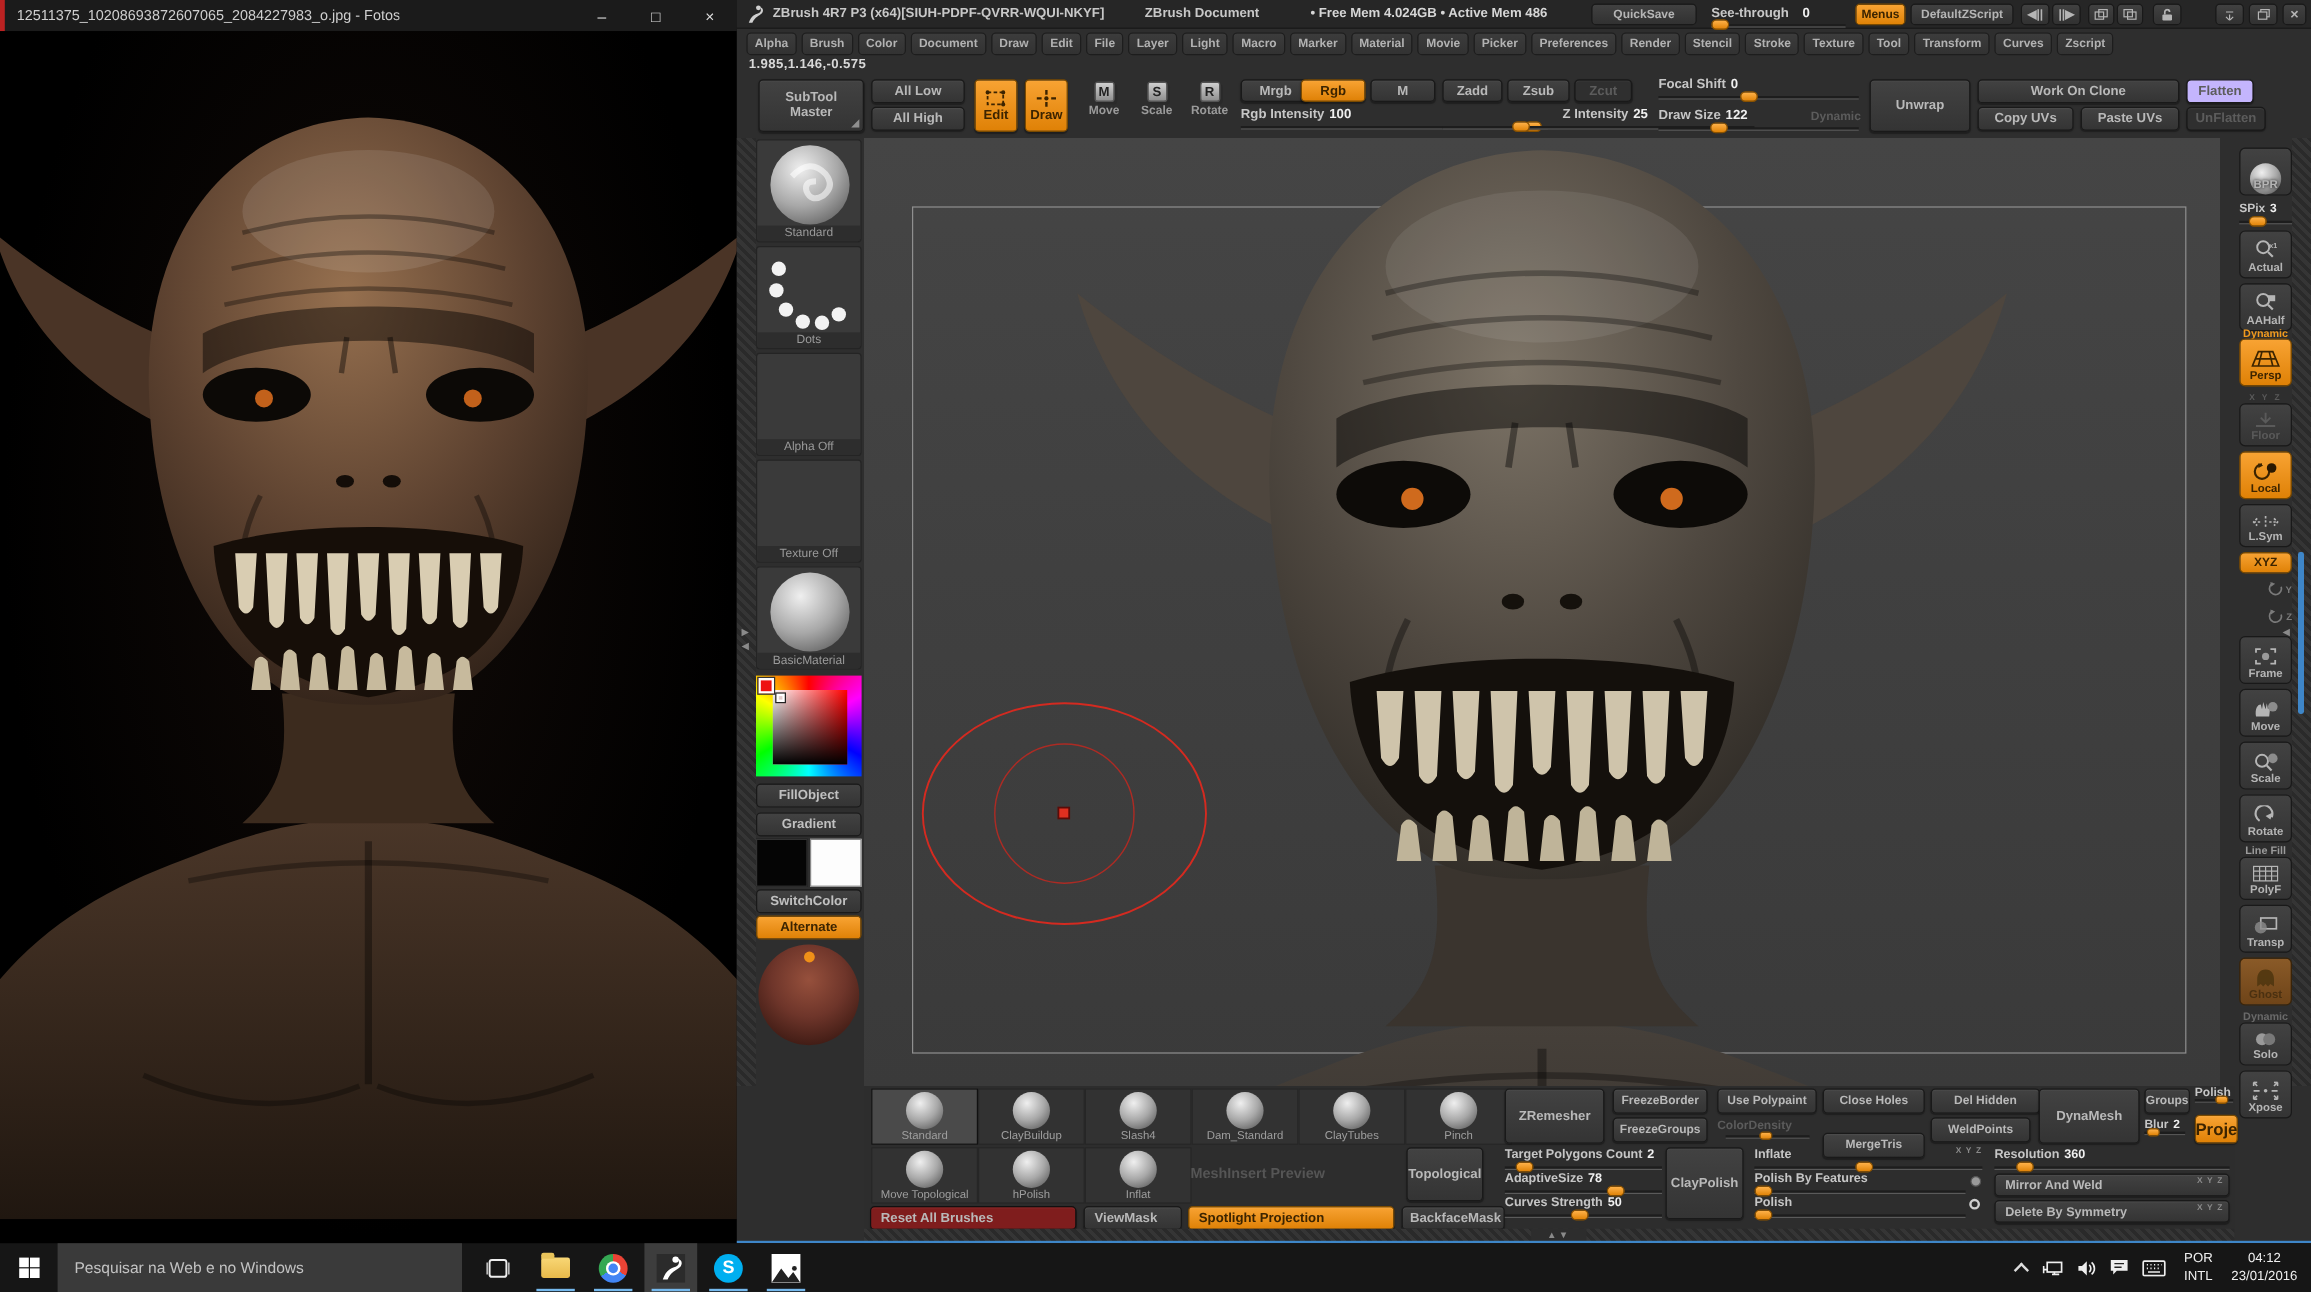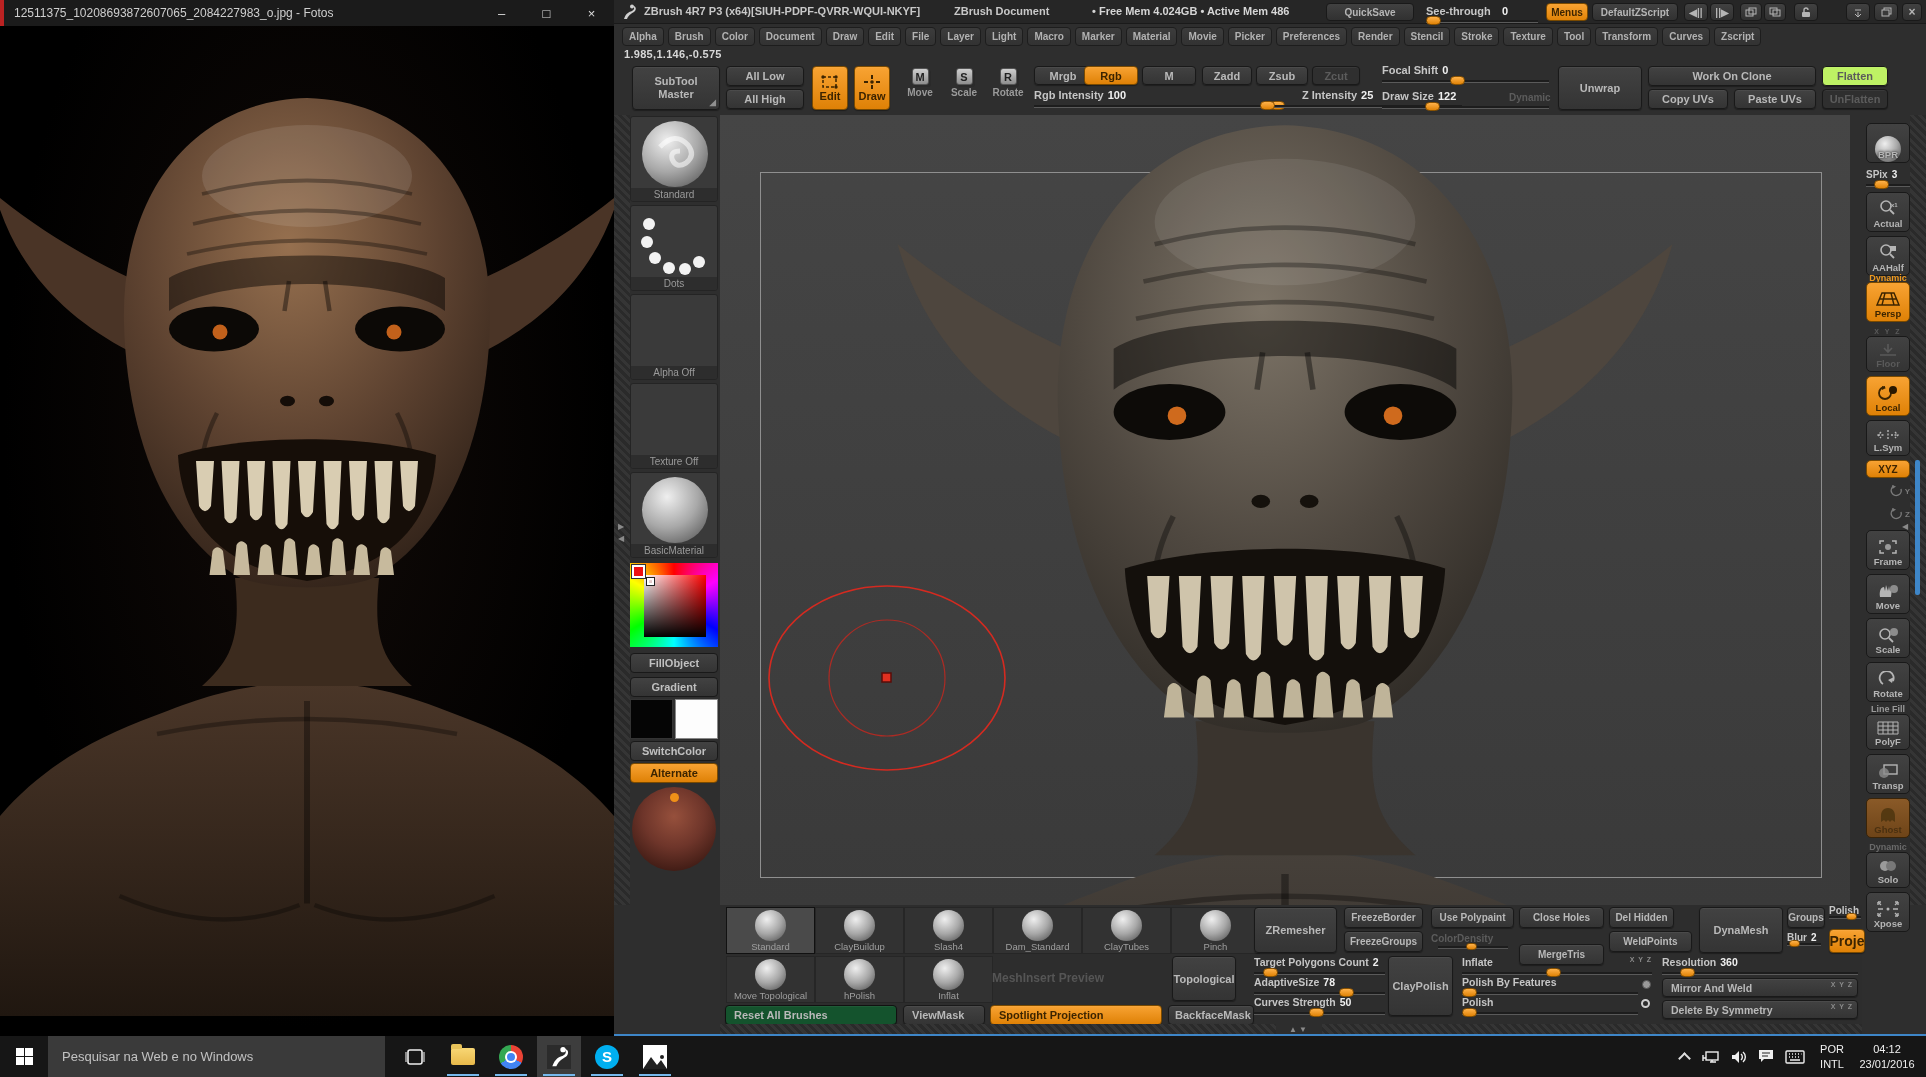--- a/index.html
+++ b/index.html
@@ -304,21 +304,21 @@
     </div>
     <div class="sl" style="left:768px;top:28px;width:167px">
       <div class="lab"><span>Draw Size</span><b>122</b></div>
       <div class="track">
           <span class="h" style="left:30%"></span>
         </div>
     </div>
     <span style="position:absolute;left:895px;top:30px;font-size:10px;font-weight:bold;color:#5c5c5c">Dynamic</span>
     <div class="btn" style="left:944px;top:4px;width:84px;height:44px">Unwrap</div>
     <div class="btn" style="left:1034px;top:4px;width:168px;height:20px">Work On Clone</div>
-    <div class="btn dis" style="left:1208px;top:4px;width:66px;height:20px;background:#bef264">Flatten</div>
+    <div class="btn dis" style="left:1208px;top:4px;width:56px;height:20px;background:#c4b5fd">Flatten</div>
     <div class="btn" style="left:1034px;top:27px;width:80px;height:20px">Copy UVs</div>
     <div class="btn" style="left:1120px;top:27px;width:82px;height:20px">Paste UVs</div>
     <div class="btn dis" style="left:1208px;top:27px;width:66px;height:20px;background:#2f2f2f">UnFlatten</div>
   </div>
 
   <div class="lstrip" style="left:0;width:16px">
     <div class="harrows" style="left:4px;top:408px">
       <span>▶</span>
         <span>◀</span>
     </div>
@@ -606,38 +606,38 @@
         </div>
 
         <div class="cell">
           <div class="ball"></div>
           <span class="cap2">Inflat</span>
         </div>
       </div>
     <span class="graytxt" style="left:272px;top:66px">MeshInsert Preview</span>
     <div class="btn" style="left:452px;top:51px;width:64px;height:45px">Topological</div>
 
-    <div class="btn" style="left:5px;top:100px;width:172px;height:20px;justify-content:flex-start;padding-left:8px;background:#14532d;border-color:#111">Reset All Brushes</div>
+    <div class="btn" style="left:5px;top:100px;width:172px;height:20px;justify-content:flex-start;padding-left:8px;background:#7f1d1d;border-color:#111">Reset All Brushes</div>
     <div class="btn" style="left:183px;top:100px;width:82px;height:20px;justify-content:flex-start;padding-left:8px">ViewMask</div>
     <div class="btn on" style="left:270px;top:100px;width:172px;height:20px;justify-content:flex-start;padding-left:8px">Spotlight Projection</div>
     <div class="btn" style="left:448px;top:100px;width:86px;height:20px;justify-content:flex-start;padding-left:6px">BackfaceMask</div>
 
     <div class="btn" style="left:534px;top:2px;width:83px;height:46px">ZRemesher</div>
     <div class="btn" style="left:624px;top:2px;width:79px;height:21px;font-size:10px">FreezeBorder</div>
     <div class="btn" style="left:624px;top:26px;width:79px;height:21px;font-size:10px">FreezeGroups</div>
     <div class="btn" style="left:711px;top:2px;width:83px;height:21px;font-size:10px">Use Polypaint</div>
     <div class="sl dis" style="left:711px;top:28px;width:83px">
       <div class="lab" style="font-size:10px"><span>ColorDensity</span></div>
       <div class="minitrack" style="width:70px;margin:2px auto 0">
           <span class="h" style="left:48%"></span>
         </div>
     </div>
     <div class="btn" style="left:799px;top:2px;width:85px;height:21px;font-size:10px">Close Holes</div>
     <div class="btn" style="left:799px;top:39px;width:85px;height:21px;font-size:10px">MergeTris</div>
-    <div class="btn" style="left:889px;top:2px;width:65px;height:21px;font-size:10px">Del Hidden</div>
+    <div class="btn" style="left:889px;top:2px;width:91px;height:21px;font-size:10px">Del Hidden</div>
     <div class="btn" style="left:889px;top:26px;width:83px;height:21px;font-size:10px">WeldPoints</div>
     <div class="btn" style="left:979px;top:2px;width:84px;height:46px">DynaMesh</div>
     <div class="btn" style="left:1067px;top:2px;width:38px;height:21px;font-size:10px">Groups</div>
     <div class="sl" style="left:1067px;top:27px;width:38px">
       <div class="lab" style="font-size:10px"><span>Blur</span><b>2</b></div>
       <div class="minitrack" style="width:34px">
           <span class="h" style="left:22%"></span>
         </div>
     </div>
     <div class="sl" style="left:1109px;top:0;width:33px">

